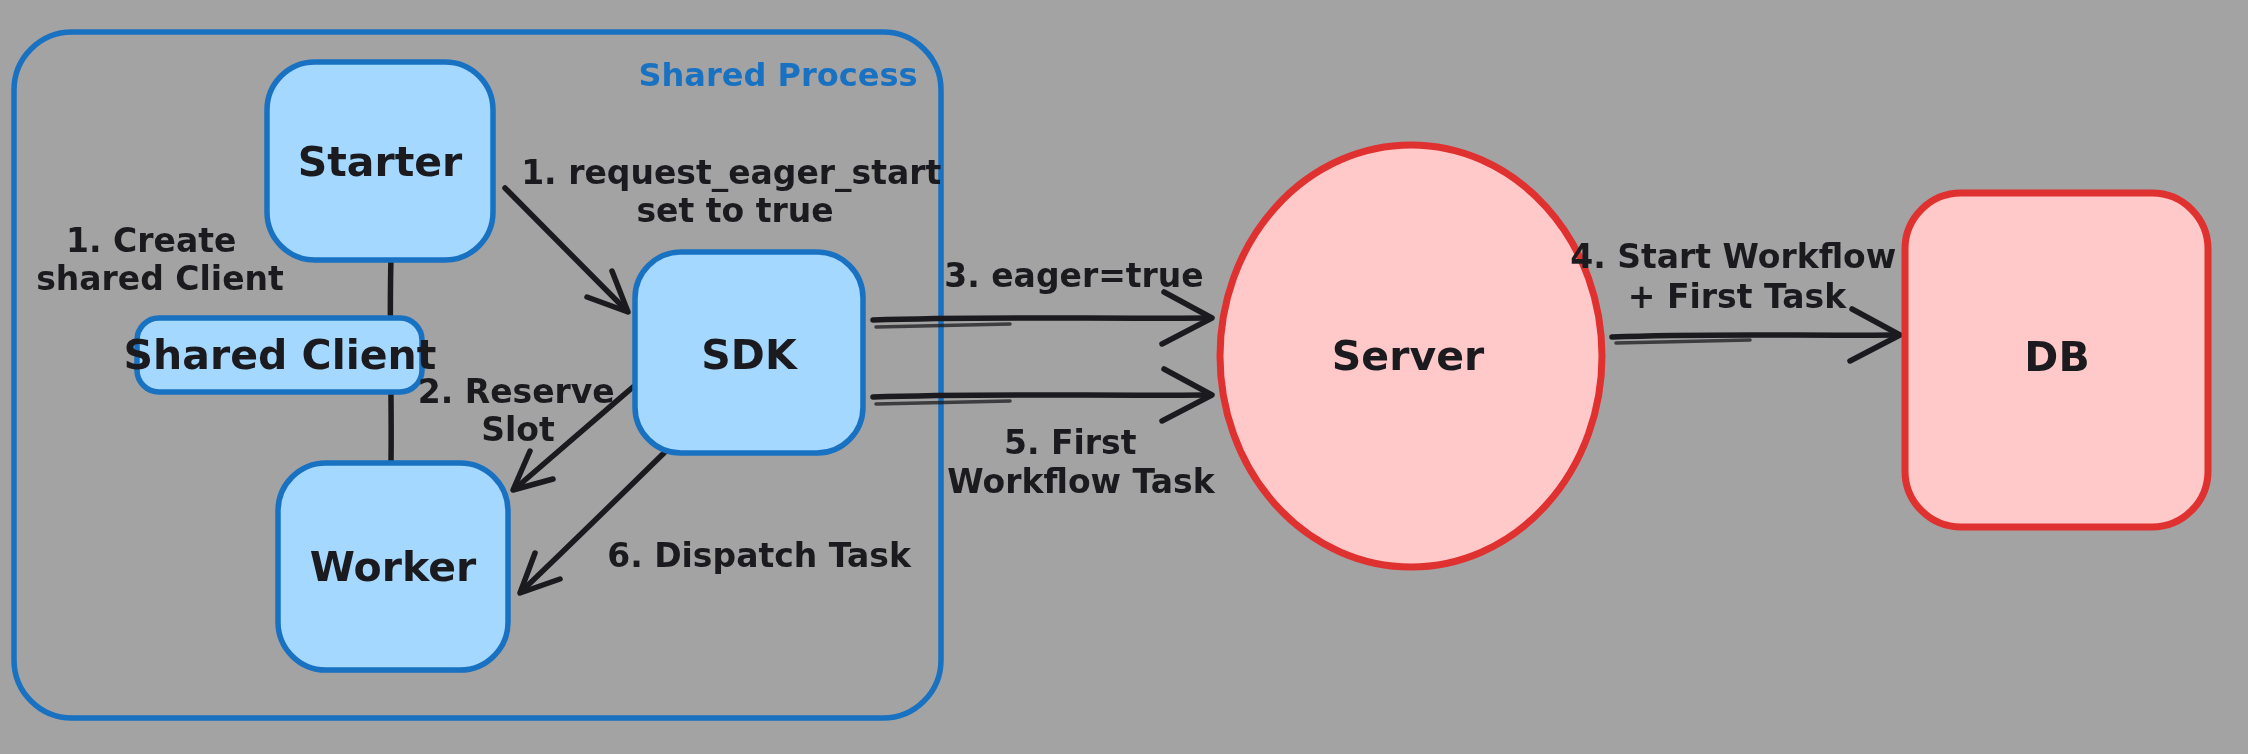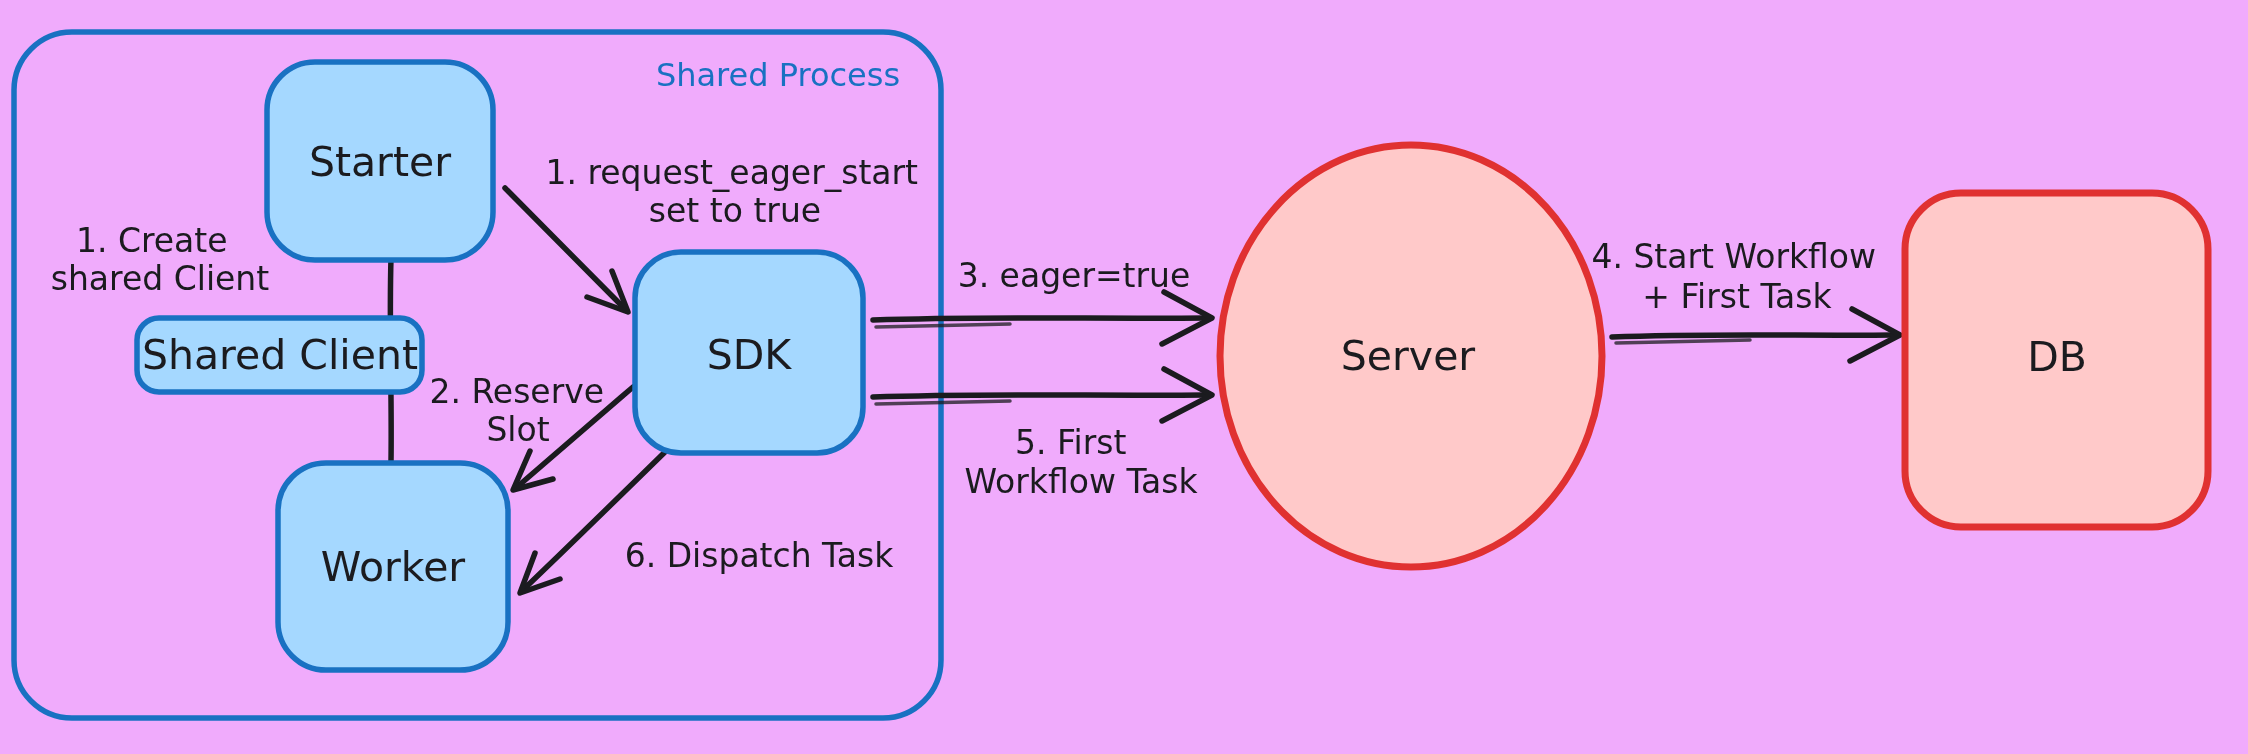--- a/index.html
+++ b/index.html
@@ -4,23 +4,24 @@
 <style>
   html, body {
     margin: 0;
     padding: 0;
     background: #ffffff;
   }
   .canvas {
     position: relative;
     width: 2248px;
     height: 754px;
-    background: #f0abfc;
+    background: #a3a3a3;
     overflow: hidden;
     font-family: "DejaVu Sans", sans-serif;
+    font-weight: bold;
   }
   svg { display: block; }
 
   
   .blue-box   { fill: #a5d8ff; stroke: #1971c2; stroke-width: 5.5; stroke-linejoin: round; }
   .red-shape  { fill: #ffc9c9; stroke: #e03131; stroke-width: 7;   stroke-linejoin: round; }
   .container-box { fill: none; stroke: #1971c2; stroke-width: 5.5; }
 
   
   .ink        { stroke: #1b1b1f; stroke-width: 5.5; fill: none; stroke-linecap: round; stroke-linejoin: round; }

